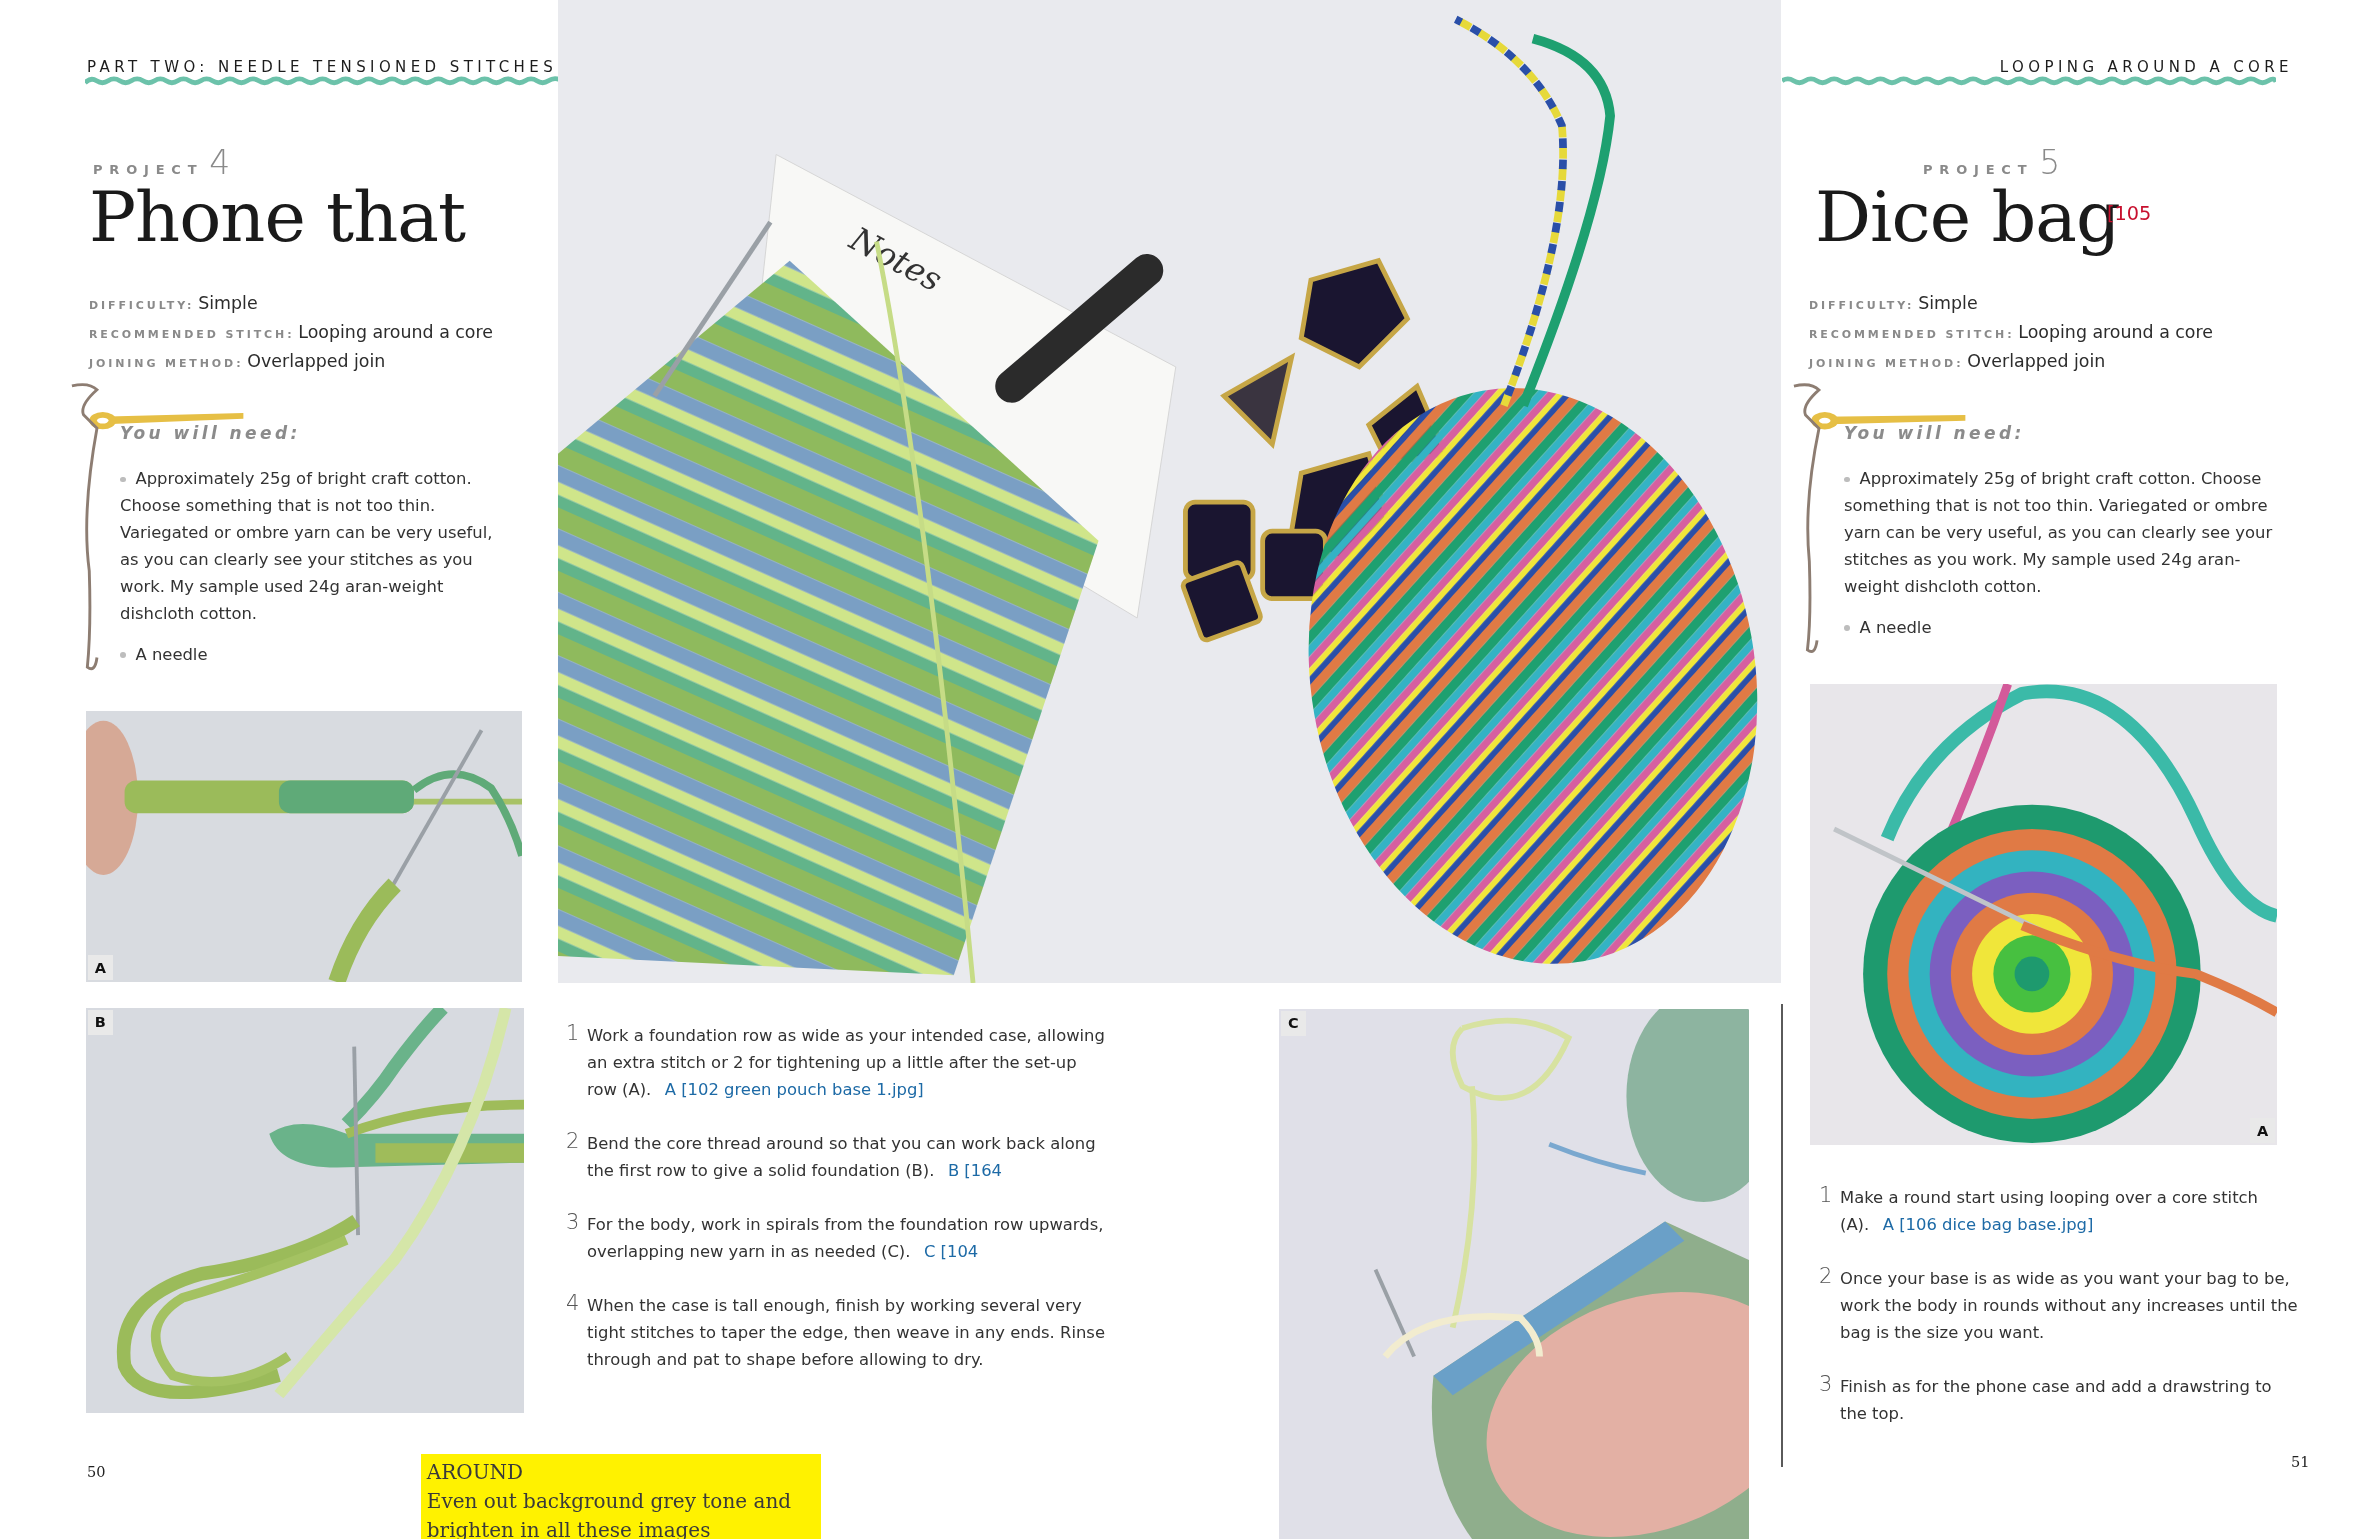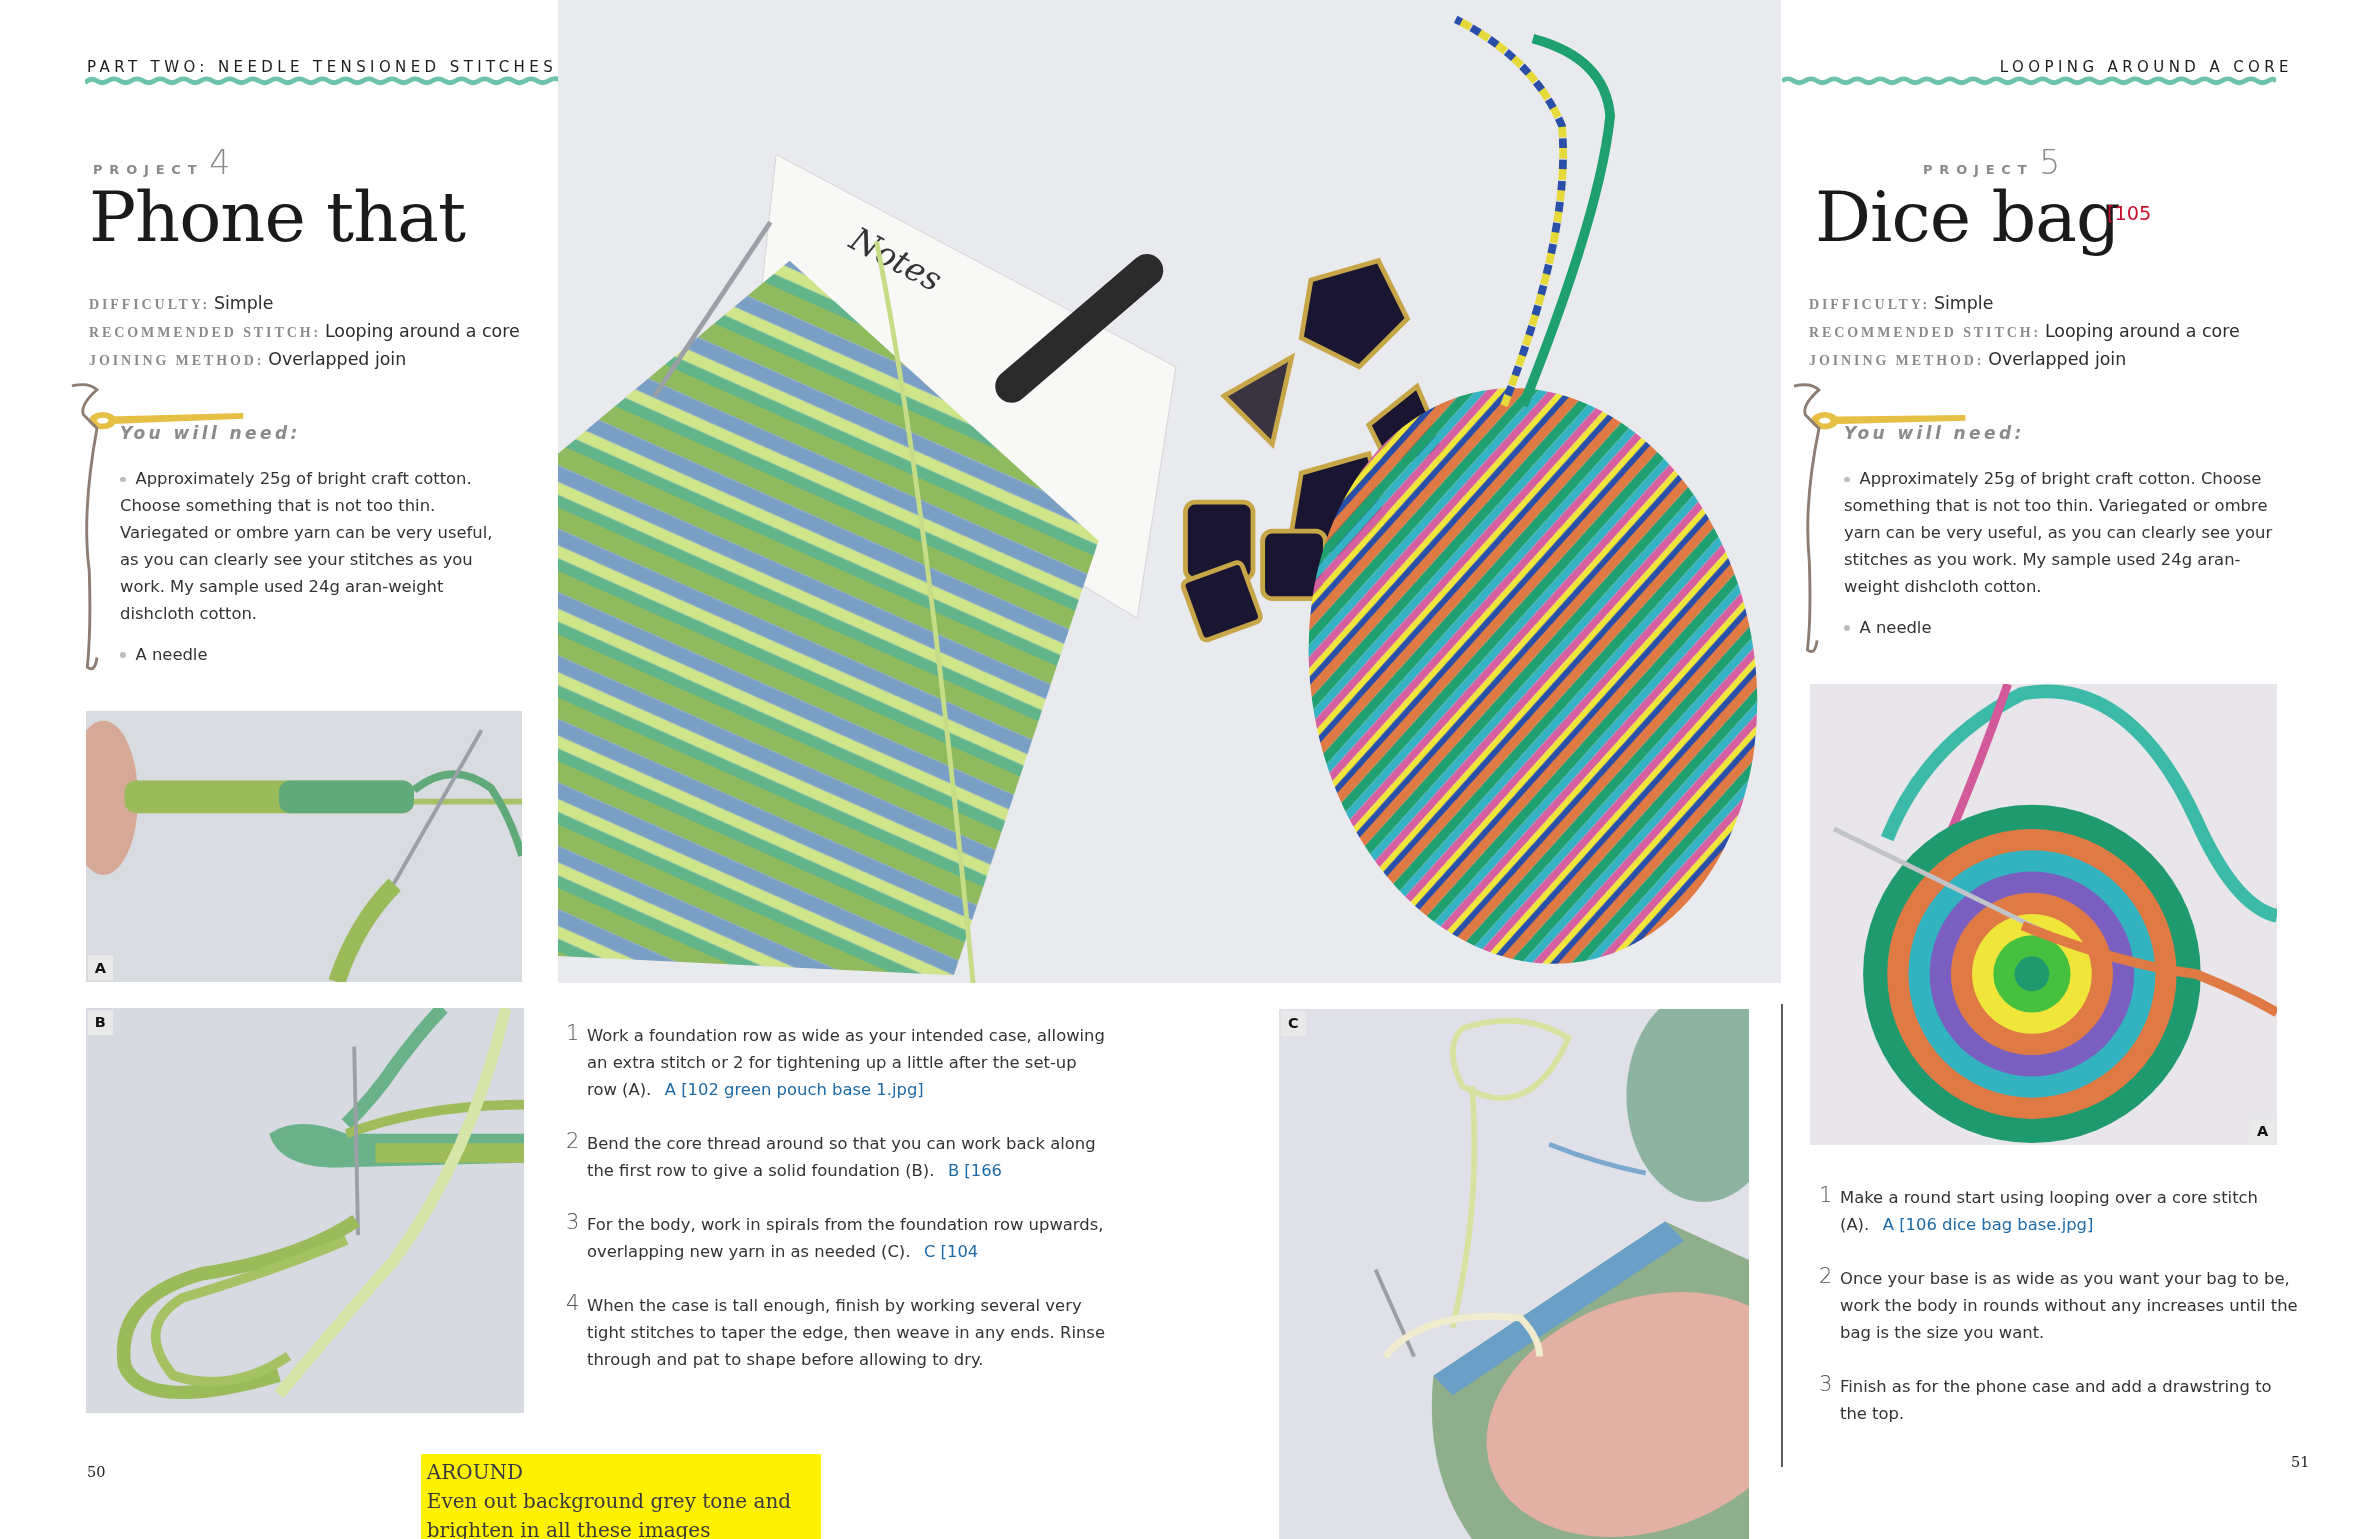--- a/index.html
+++ b/index.html
@@ -12,21 +12,21 @@
   .run-head { font-family: "DejaVu Sans", sans-serif; font-size: 15px; letter-spacing: 4.4px; color: #1c1c1c; white-space: nowrap; }
   .wave { height: 11.6px; }
 
   
   .proj-label { font-family: "DejaVu Sans", sans-serif; font-weight: bold; font-size: 13px; letter-spacing: 6.8px; color: #8a8a8a; }
   .proj-num { font-family: "DejaVu Sans", sans-serif; font-size: 33px; color: #8a8a8a; margin-left: 5.8px; font-weight: 300; }
   .proj-title { font-family: "DejaVu Serif", serif; font-size: 70px; color: #1a1a1a; letter-spacing: -1px; font-weight: normal; line-height: 1; }
   .red-tag { font-family: "DejaVu Sans", sans-serif; font-size: 19.3px; color: #c8102e; }
 
   .meta-row { font-size: 17.4px; line-height: 27px; white-space: nowrap; color: #2c2c2c; }
-  .meta-key { font-size: 14px; font-weight: bold; letter-spacing: 2.9px; color: #8a8a8a; text-transform: uppercase; margin-right: 3.9px; font-family: Liberation Serif, serif; }
+  .meta-key { font-size: 11px; font-weight: bold; letter-spacing: 2.9px; color: #8a8a8a; text-transform: uppercase; margin-right: 3.9px; }
 
   .need-title { font-size: 17px; font-weight: bold; letter-spacing: 3.4px; color: #8b8b8b; font-style: italic; }
   .need-list { list-style: none; font-size: 16.4px; line-height: 27px; color: #333; }
   .need-list li { margin-bottom: 13.5px; }
   .bullet { display: inline-block; width: 5.8px; height: 5.8px; border-radius: 50%; background: #bdbdbd; margin-right: 9.7px; vertical-align: middle; }
 
   .steps { list-style: none; font-size: 16.4px; line-height: 27px; color: #333; }
   .steps li { position: relative; padding-left: 21px; margin-bottom: 27px; }
   .steps .num { position: absolute; left: 0; top: -1.9px; font-size: 21px; color: #555; font-weight: 300; }
   .ref { color: #1d6aa6; margin-left: 13.5px; }
@@ -146,21 +146,21 @@
     <ellipse cx="1010" cy="700" rx="230" ry="300" fill="url(#stripesR)" transform="rotate(-10 1010 700)"></ellipse>
 
     <path d="M1000 420 Q1080 220 1090 120 Q1085 60 1010 40" stroke="#1ea070" stroke-width="10" fill="none"></path>
     <path d="M980 420 Q1050 240 1040 130 Q1010 60 930 20" stroke="#e6d93a" stroke-width="8" fill="none" stroke-dasharray="12 10"></path>
     <path d="M980 420 Q1050 240 1040 130 Q1010 60 930 20" stroke="#2a4fa8" stroke-width="8" fill="none" stroke-dasharray="10 12" stroke-dashoffset="11"></path>
   </svg>
 </div>
 
 <ol class="abs steps" style="left:566px; top:1022px; width:541px;">
   <li><span class="num">1</span><span>Work a foundation row as wide as your intended case, allowing an extra stitch or 2 for tightening up a little after the set-up row (A).</span><span class="ref">A [102 green pouch base 1.jpg]</span></li>
-  <li><span class="num">2</span><span>Bend the core thread around so that you can work back along the first row to give a solid foundation (B).</span><span class="ref">B [166</span></li>
+  <li><span class="num">2</span><span>Bend the core thread around so that you can work back along the first row to give a solid foundation (B).</span><span class="ref">B [164</span></li>
   <li><span class="num">3</span><span>For the body, work in spirals from the foundation row upwards, overlapping new yarn in as needed (C).</span><span class="ref">C [104</span></li>
   <li><span class="num">4</span><span>When the case is tall enough, finish by working several very tight stitches to taper the edge, then weave in any ends. Rinse through and pat to shape before allowing to dry.</span></li>
 </ol>
 
 <div class="abs repro" style="left:421px; top:1454px; width:400px; height:97px;">
   <div>AROUND</div>
   <div>Even out background grey tone and brighten in all these images</div>
 </div>
 
 <div class="photo" style="left:1279px; top:1009px; width:470px; height:530px;">

